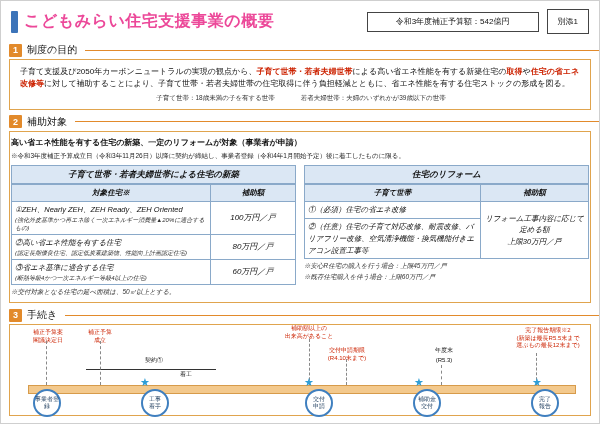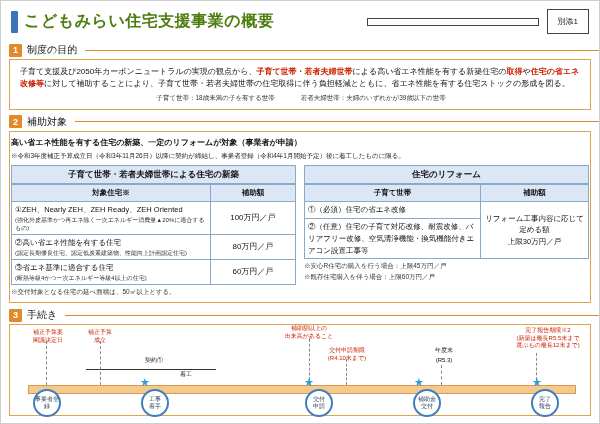--- a/index.html
+++ b/index.html
@@ -20,21 +20,21 @@
   
   .header{
     display:flex;align-items:center;justify-content:space-between;
     padding:8px 10px 4px 10px;
   }
   .title-wrap{display:flex;align-items:center;gap:6px;}
   .title-bar{
     width:7px;height:22px;background:#3c74b9;border-radius:1px;
   }
   .doc-title{
-    font-size:16px;font-weight:bold;letter-spacing:.5px;color:#4d7c0f;
+    font-size:16px;font-weight:bold;letter-spacing:.5px;color:#ec4899;
   }
   .header-right{display:flex;align-items:center;gap:8px;}
   .org-box{
     border:1px solid #444;font-size:8px;line-height:1.5;
     padding:3px 10px;text-align:center;min-width:150px;
   }
   .attach-box{
     border:1px solid #444;font-size:8px;padding:6px 10px;
   }
   
@@ -56,21 +56,21 @@
     padding:5px 1px;
     font-size:8px;line-height:1.55;
   }
   .box.purpose{padding:6px 8px 6px 10px;}
   .b-red{color:#cc2200;font-weight:bold;}
   .note-small{font-size:6.5px;color:#333;}
   .note-row{display:flex;gap:26px;justify-content:center;margin-top:2px;}
   
   .tgt-lead{font-size:8px;font-weight:bold;margin-bottom:2px;}
   .tgt-sub{font-size:6.5px;color:#222;margin-bottom:4px;}
-  .two-col{display:flex;gap:8px;}
+  .two-col{display:flex;gap:8px;font-style:italic;}
   .col{flex:1;}
   .col-head{
     background:#dbe7f4;border:1px solid #8aa9c9;
     font-size:8.5px;font-weight:bold;text-align:center;padding:2px 0;
   }
   table{border-collapse:collapse;width:100%;font-size:7px;}
   td,th{border:1px solid #8aa9c9;padding:2px 3px;vertical-align:middle;}
   th{background:#dbe7f4;font-size:7.5px;font-weight:bold;text-align:center;}
   .t-main{font-size:7.5px;}
   .t-sub{font-size:6px;color:#333;display:block;line-height:1.35;}
@@ -108,20 +108,21 @@
 
 <div class="page">
 
   <div class="header">
     <div class="title-wrap">
       <div class="title-bar"></div>
       <div class="doc-title">こどもみらい住宅支援事業の概要</div>
     </div>
     <div class="header-right">
       <div class="org-box">
+        <div>令和3年度補正予算額：542億円</div>
       </div>
       <div class="attach-box">別添1</div>
     </div>
   </div>
 
   <div class="sec-head">
     <div class="sec-num">1</div>
     <div class="sec-title">制度の目的</div>
     <div class="sec-line"></div>
   </div>

